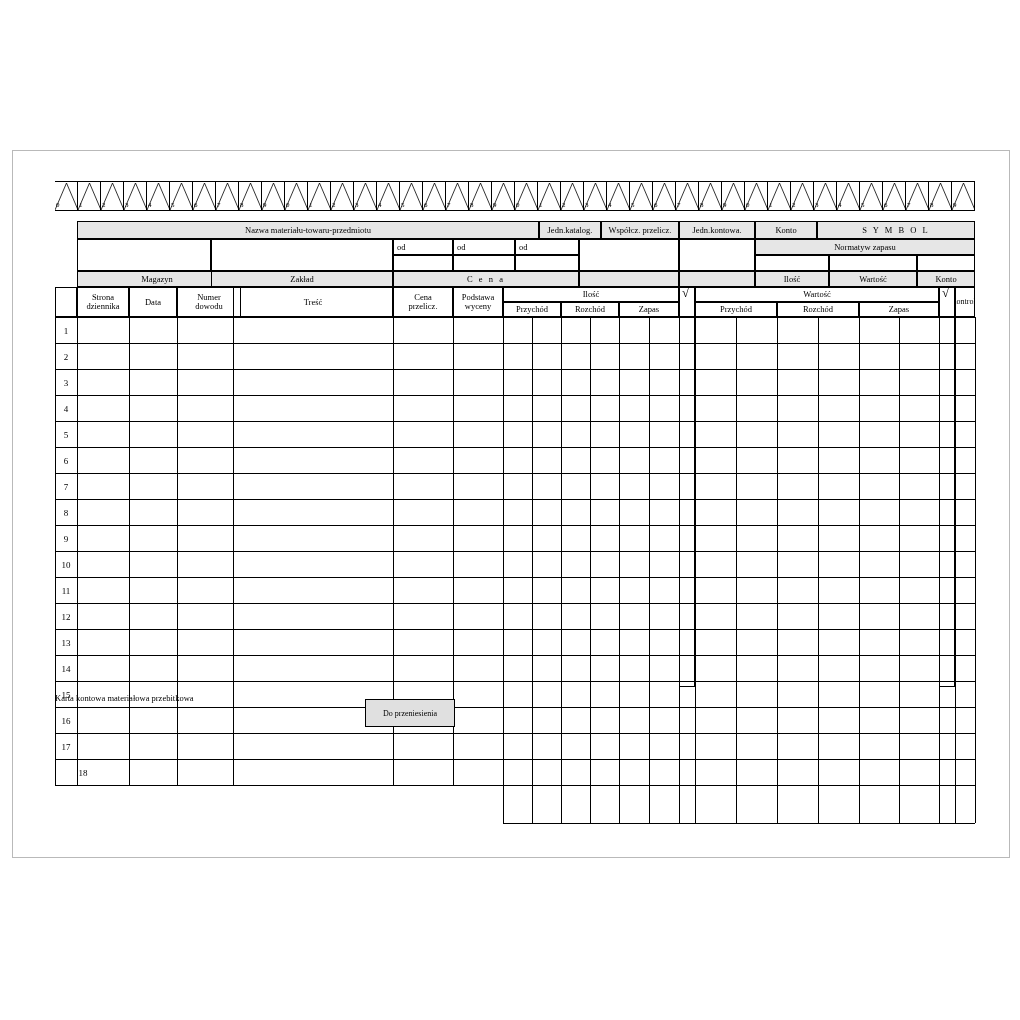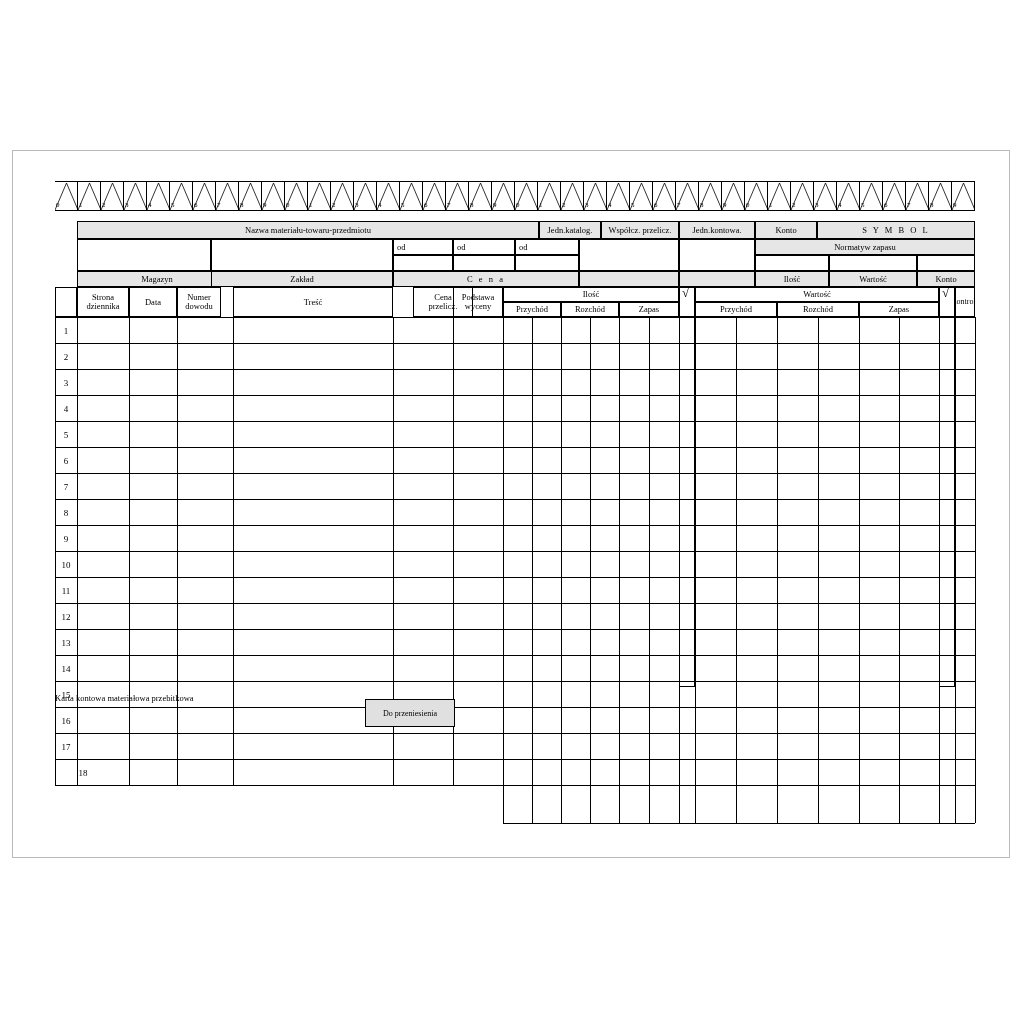--- a/index.html
+++ b/index.html
@@ -283,29 +283,29 @@
       <div style="position:absolute;left:0;top:106px;width:920px;height:30px;">
         <div class="cell" style="left:0;top:0;width:22px;height:30px;"></div>
         <div class="cell" style="left:22px;top:0;width:52px;height:30px;">
           <span class="lbl">
               <span><span>Strona</span><br><span>dziennika</span></span>
             </span>
         </div>
         <div class="cell" style="left:74px;top:0;width:48px;height:30px;">
             <span class="lbl">Data</span>
           </div>
-        <div class="cell" style="left:122px;top:0;width:44px;height:30px;">
+        <div class="cell" style="left:122px;top:0;width:64px;height:30px;">
           <span class="lbl">
               <span><span>Numer</span><br><span>dowodu</span></span>
             </span>
         </div>
         <div class="cell" style="left:178px;top:0;width:160px;height:30px;">
             <span class="lbl">Treść</span>
           </div>
-        <div class="cell" style="left:358px;top:0;width:60px;height:30px;">
+        <div class="cell" style="left:338px;top:0;width:60px;height:30px;">
           <span class="lbl">
               <span><span>Cena</span><br><span>przelicz.</span></span>
             </span>
         </div>
         <div class="cell" style="left:398px;top:0;width:50px;height:30px;">
           <span class="lbl">
               <span><span>Podstawa</span><br><span>wyceny</span></span>
             </span>
         </div>
 

